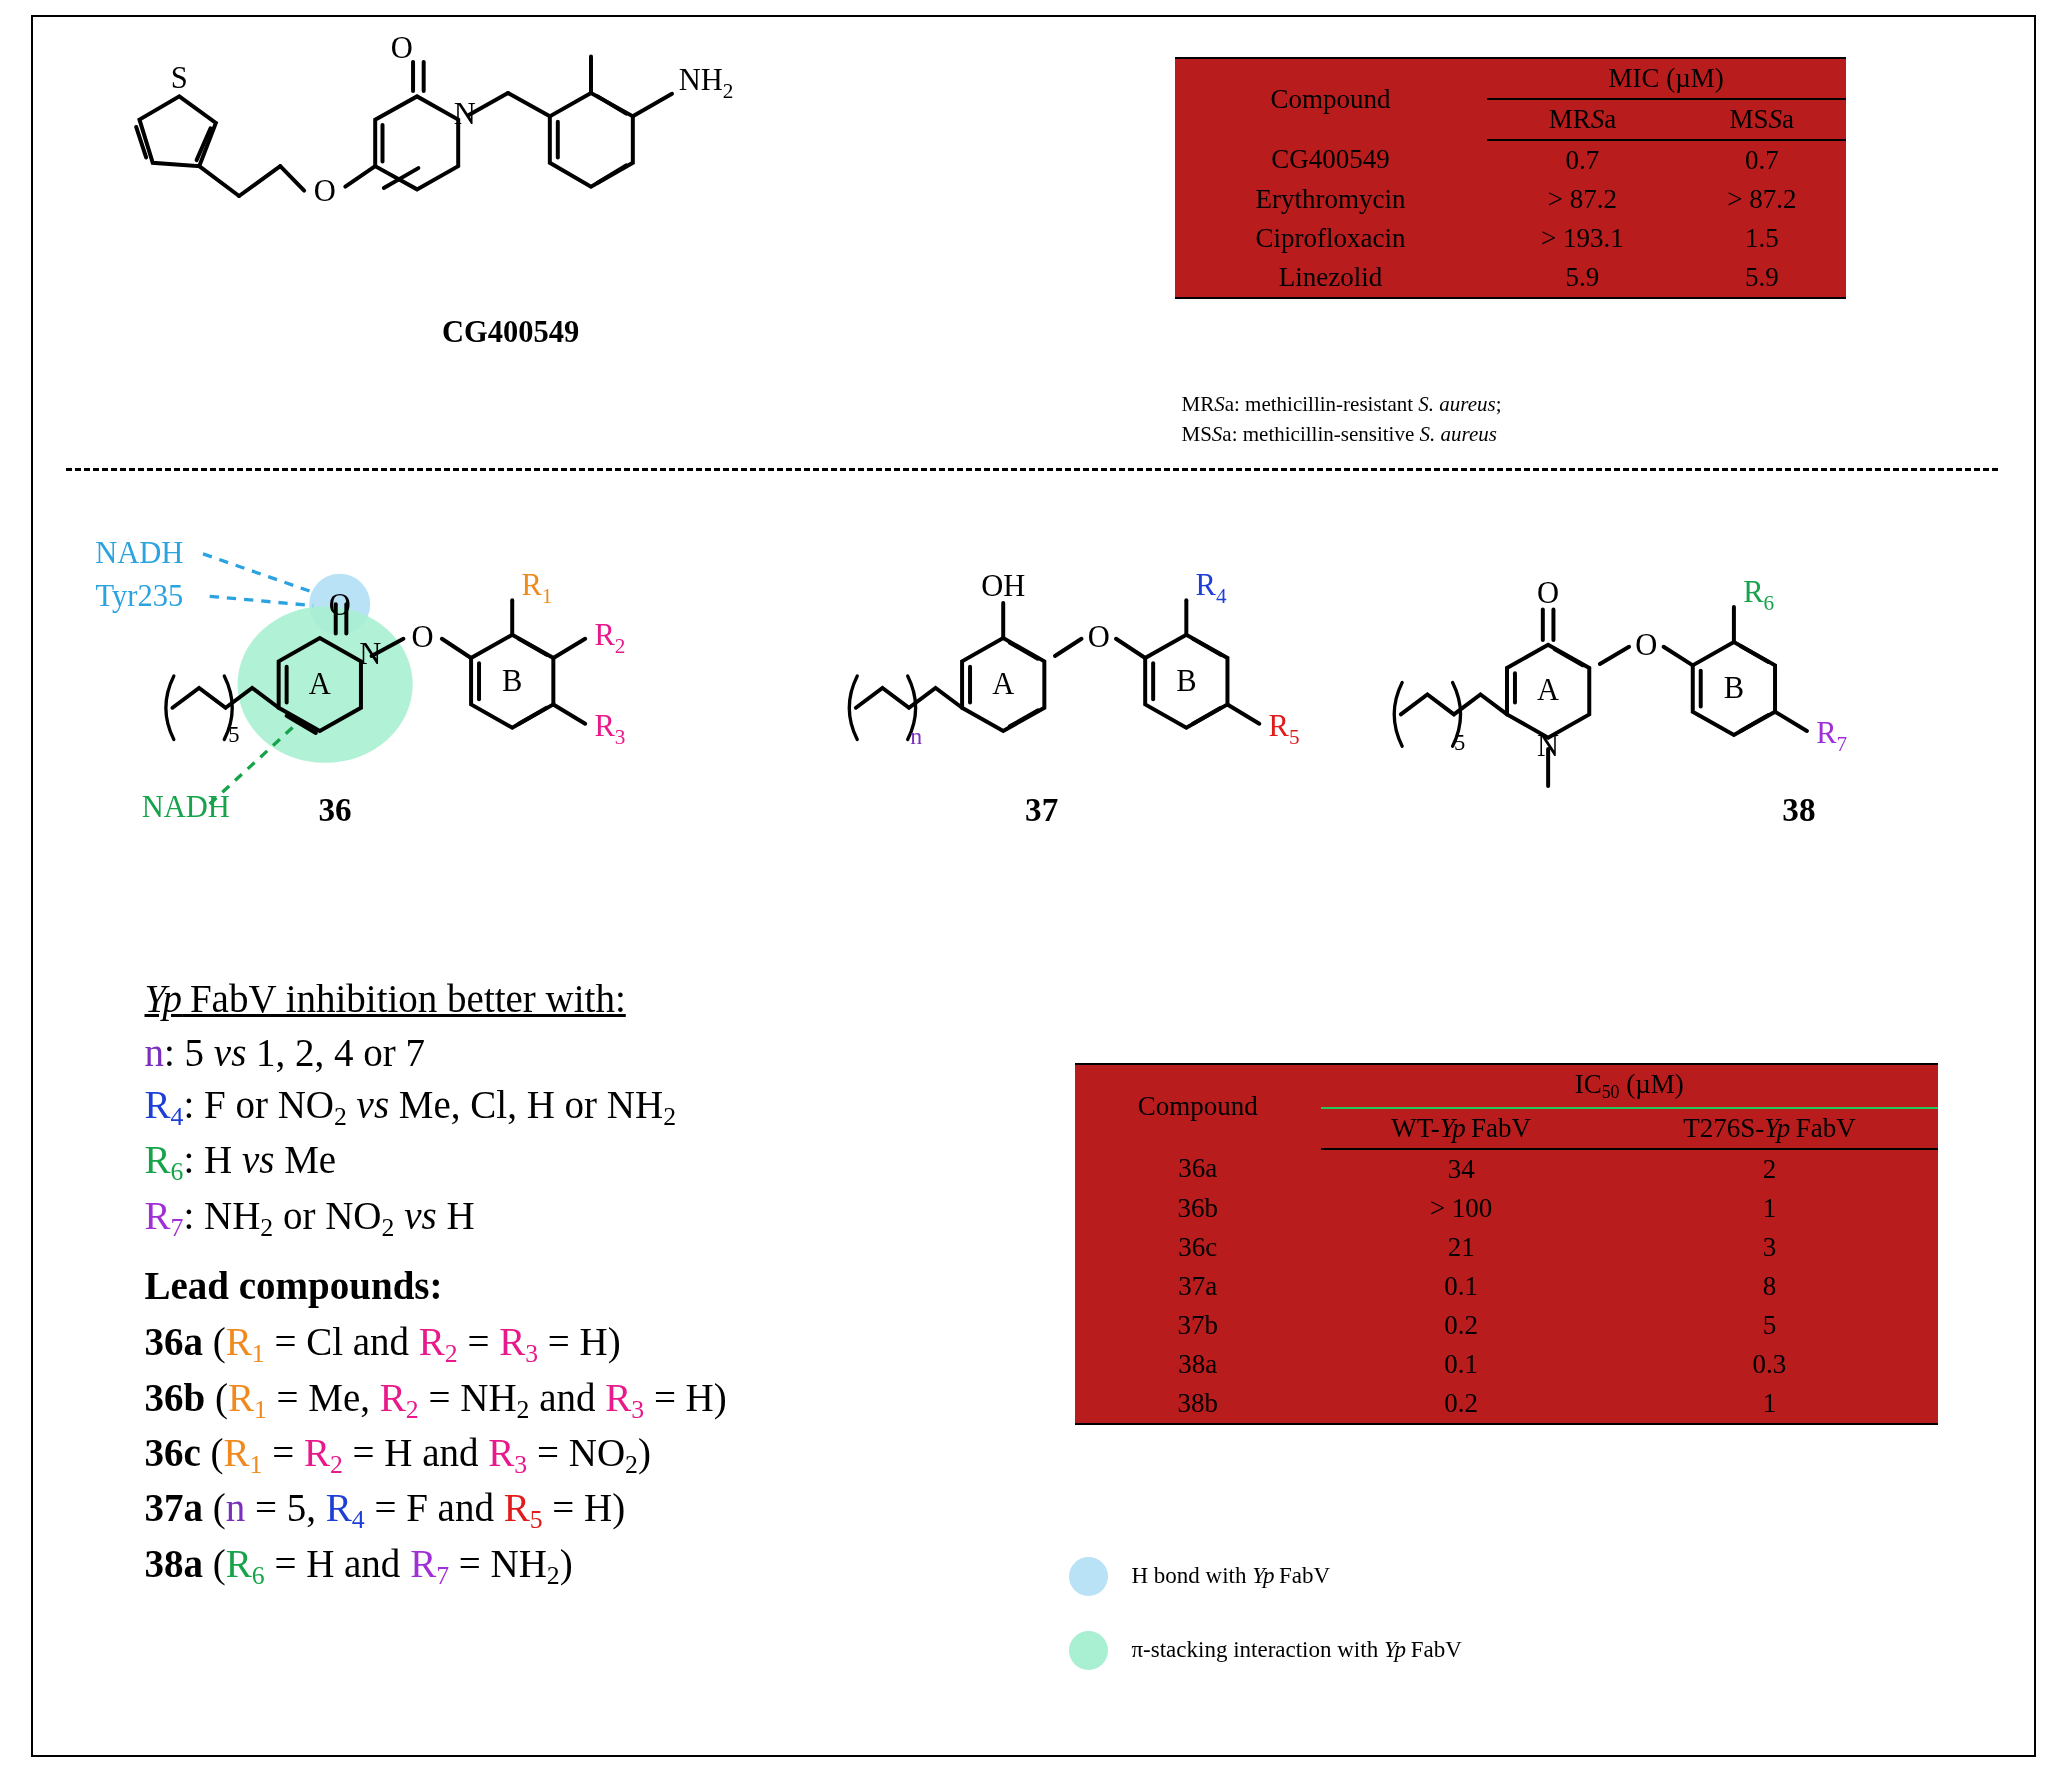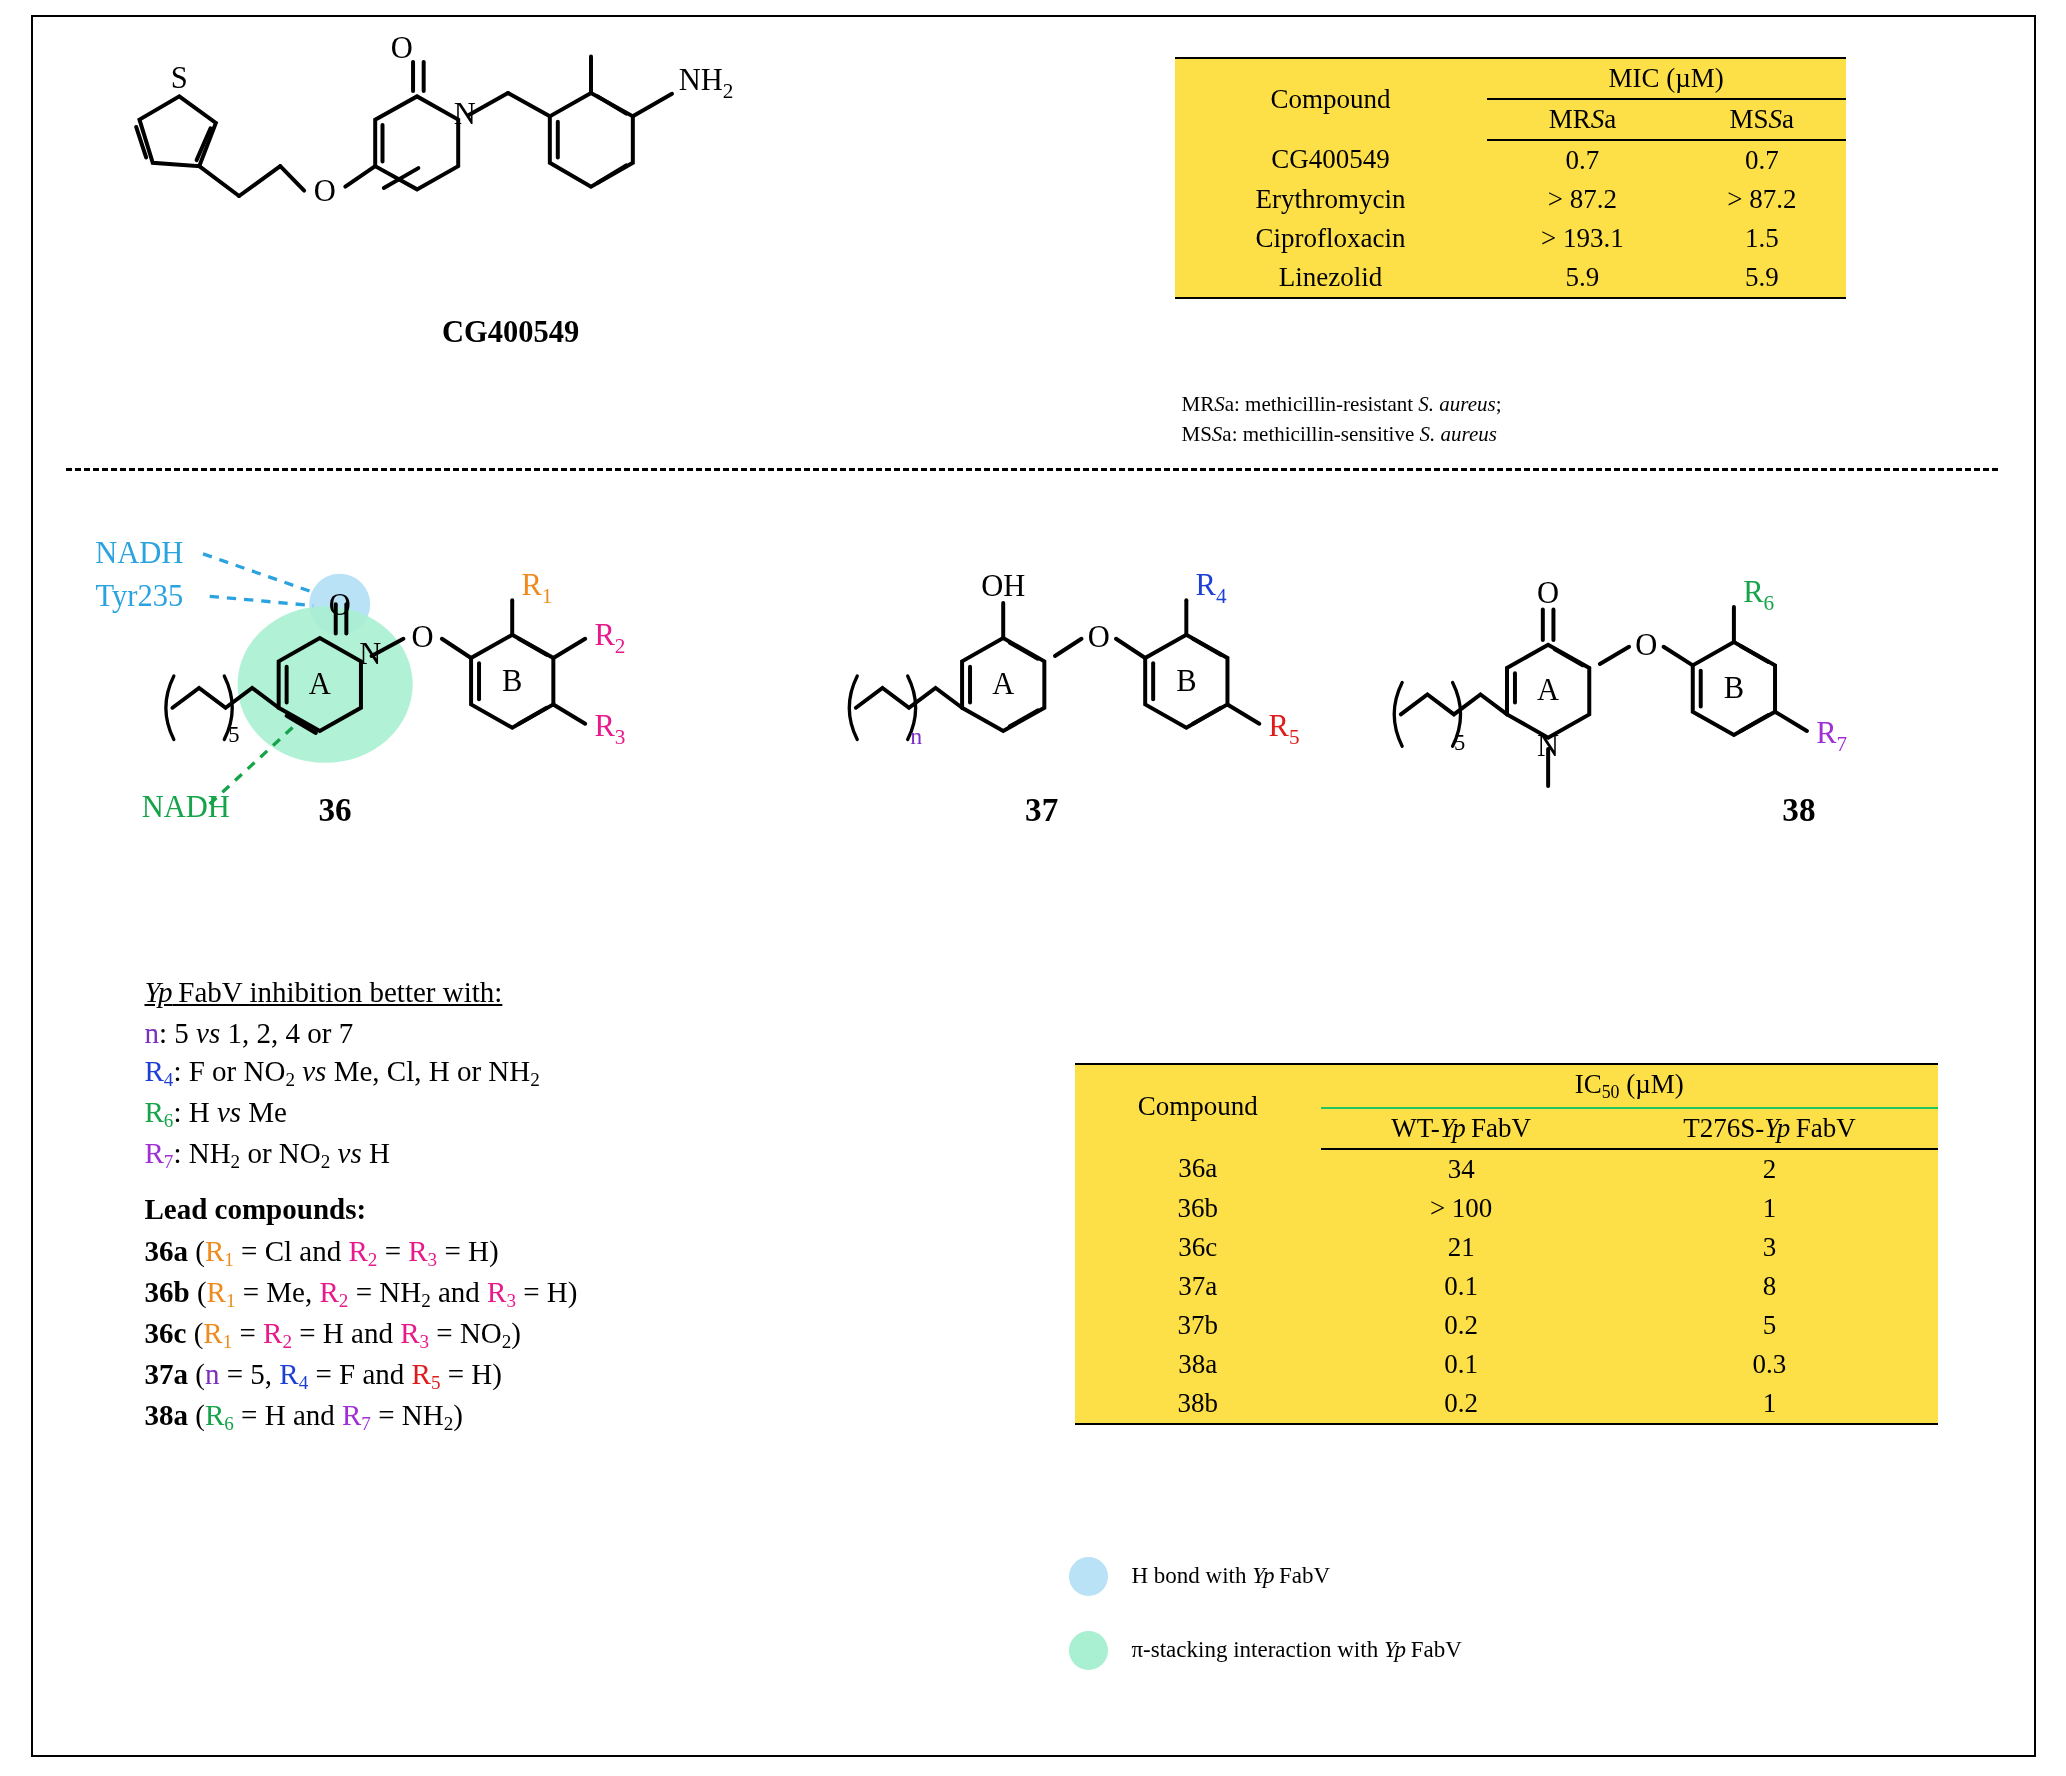--- a/index.html
+++ b/index.html
@@ -18,36 +18,36 @@
   .abs{position:absolute;}
   .it{font-style:italic;}
   .bd{font-weight:bold;}
   .sub{font-size:0.66em;vertical-align:-0.28em;}
   svg{display:block;overflow:visible;}
   .divider{
     position:absolute;left:33px;top:451px;width:1932px;height:0;
     border-top:3.3px dashed #000;
   }
   
-  table{border-collapse:collapse;background:#fde047;}
+  table{border-collapse:collapse;background:#b91c1c;}
   .tbl td,.tbl th{
     font-size:26.6px;padding:4px 12px;text-align:center;font-weight:normal;
   }
   .line-top td{border-top:2px solid #000;}
   .line-bot td{border-bottom:2px solid #000;}
   .line-thick td{border-bottom:2.7px solid #000;}
   
   #mic-table{position:absolute;left:1142px;top:40px;width:671px;}
   #mic-table td{font-size:27px;}
   
   #ic50-table{position:absolute;left:1042px;top:1046px;width:863px;}
   #ic50-table td{font-size:27px;}
   .notes{position:absolute;left:1149px;top:372px;font-size:21px;line-height:1.45;}
   
-  .textblock{position:absolute;left:112px;top:956px;font-size:29px;line-height:1.33;}
+  .textblock{position:absolute;left:112px;top:956px;font-size:39px;line-height:1.33;}
   .textblock .hdr{text-decoration:underline;margin-bottom:2.7px;}
   .lead-hdr{font-weight:bold;margin-top:15px;margin-bottom:4px;}
   .c-n{color:#7b2fbe;}
   .c-r1{color:#f08a1e;}
   .c-r2{color:#e8198b;}
   .c-r3{color:#e8198b;}
   .c-r4{color:#1e3fd6;}
   .c-r5{color:#e01b1b;}
   .c-r6{color:#16a34a;}
   .c-r7{color:#a12fd6;}

